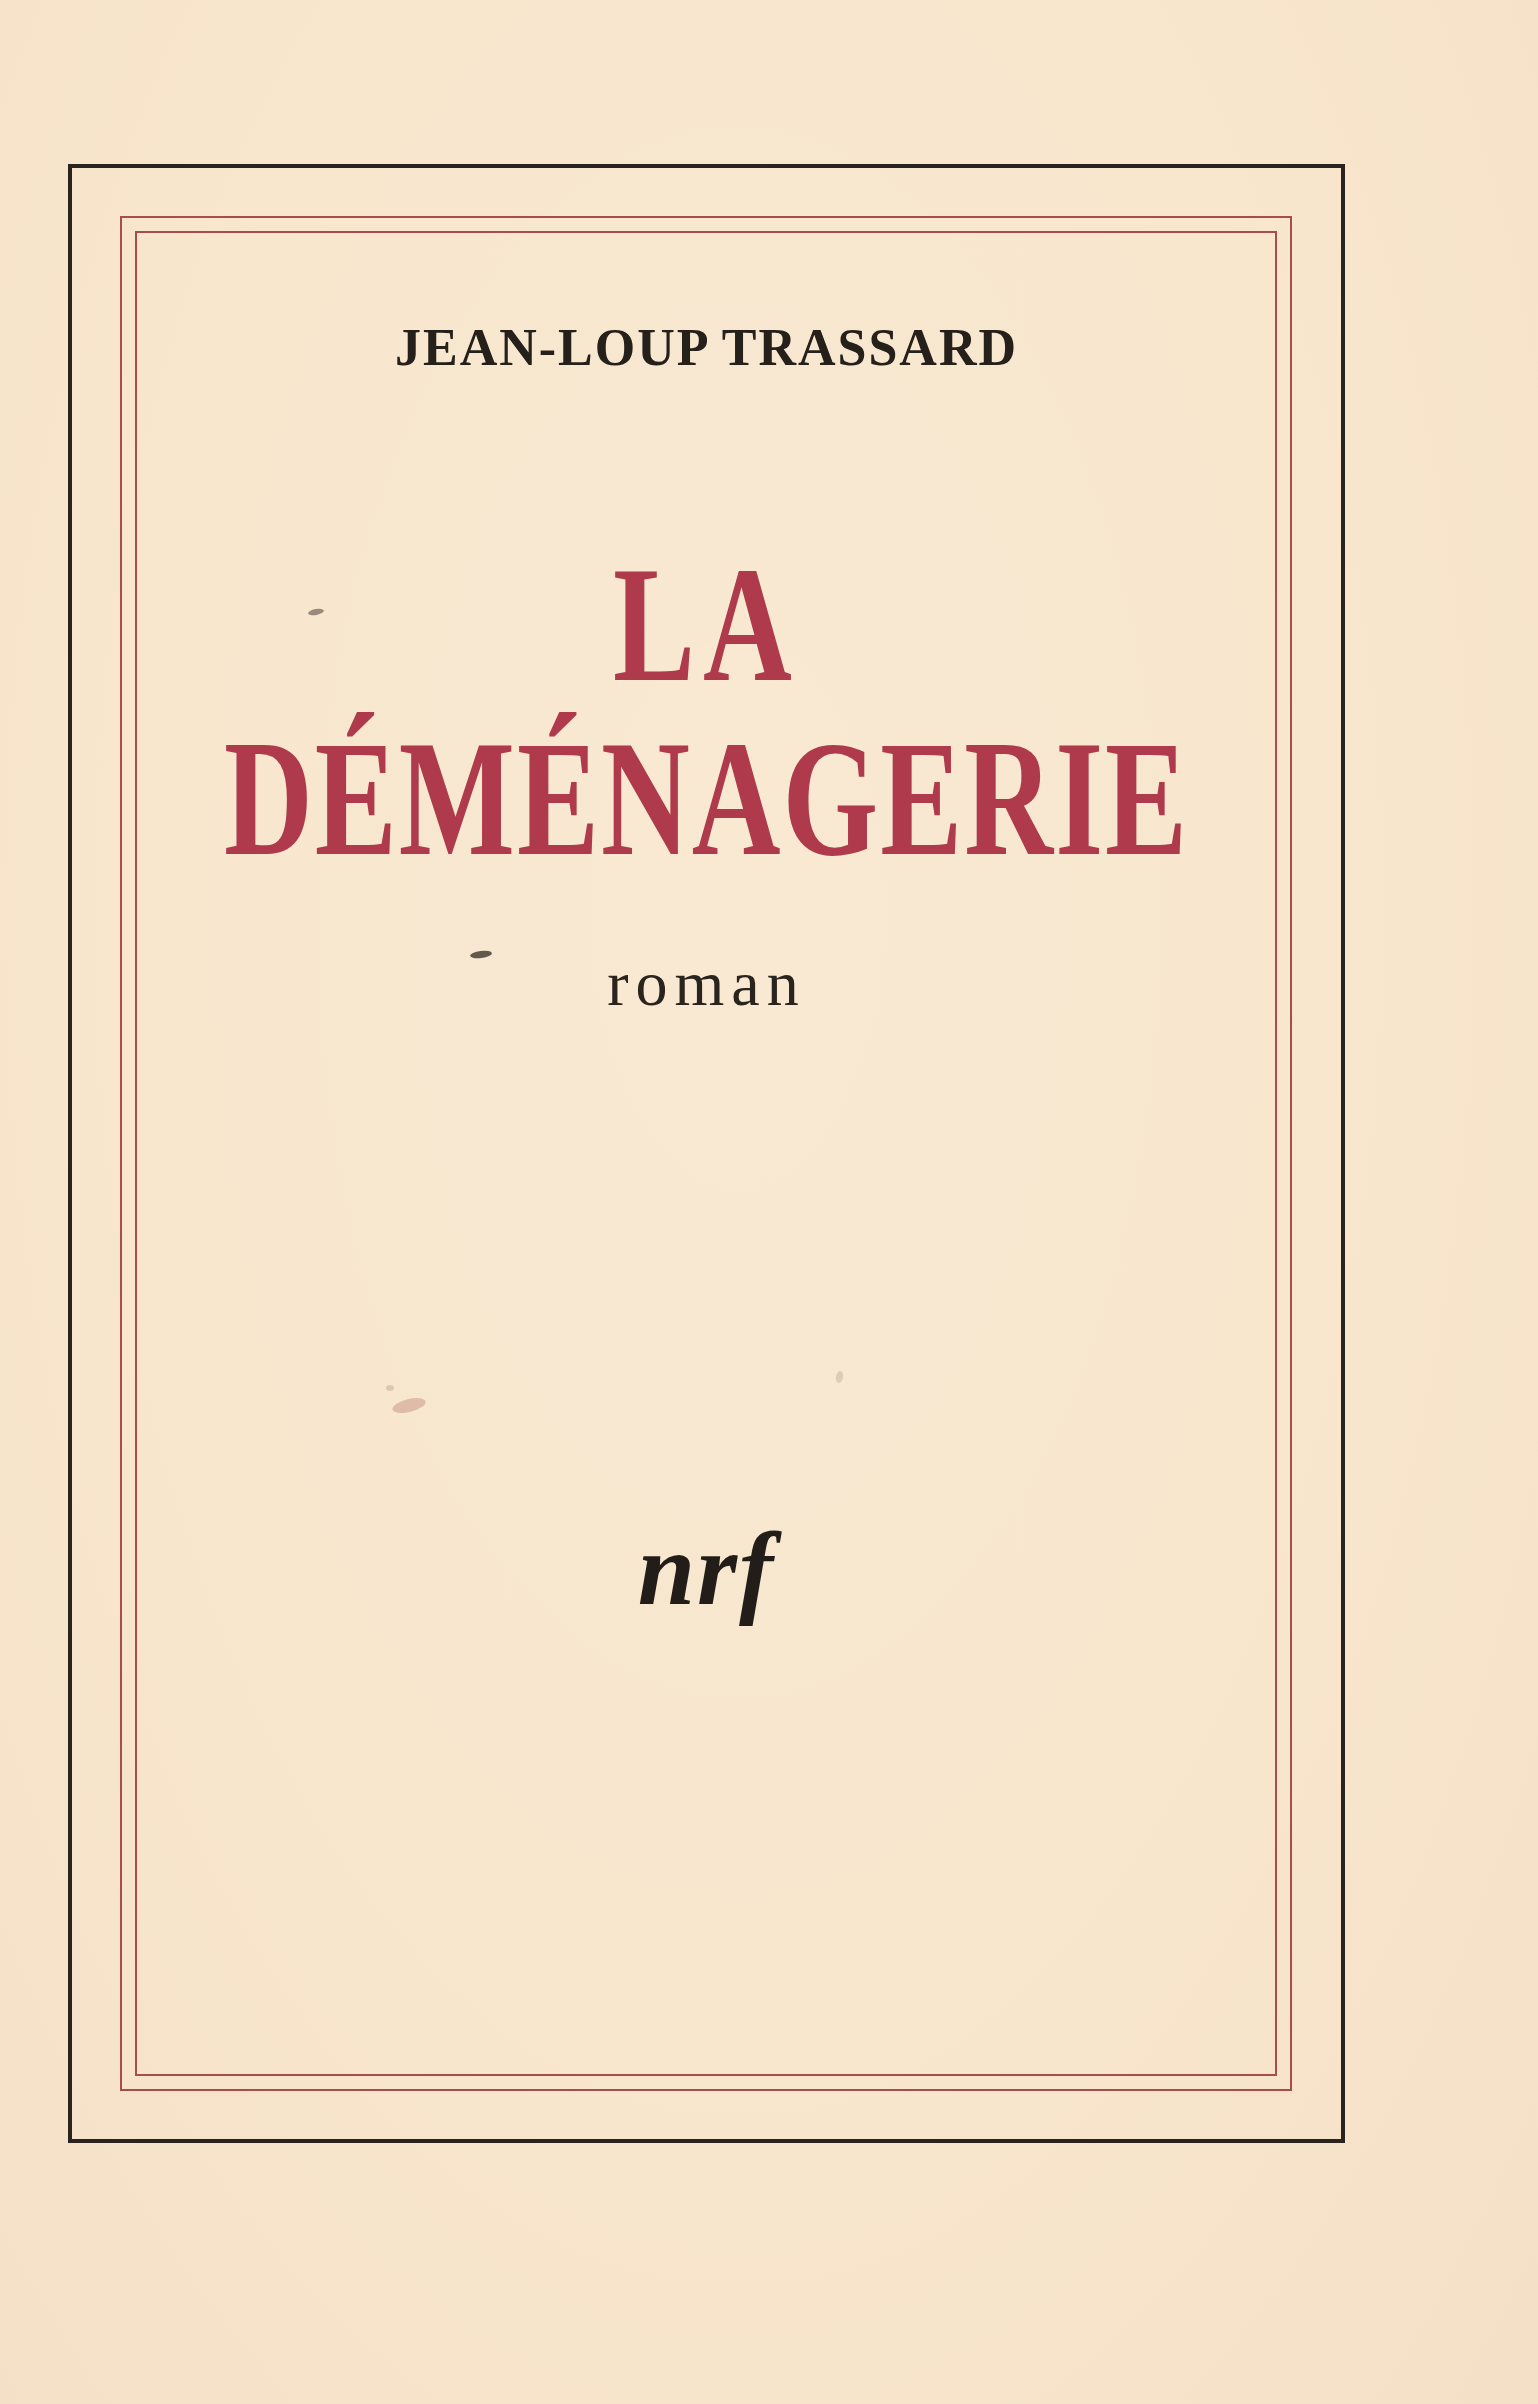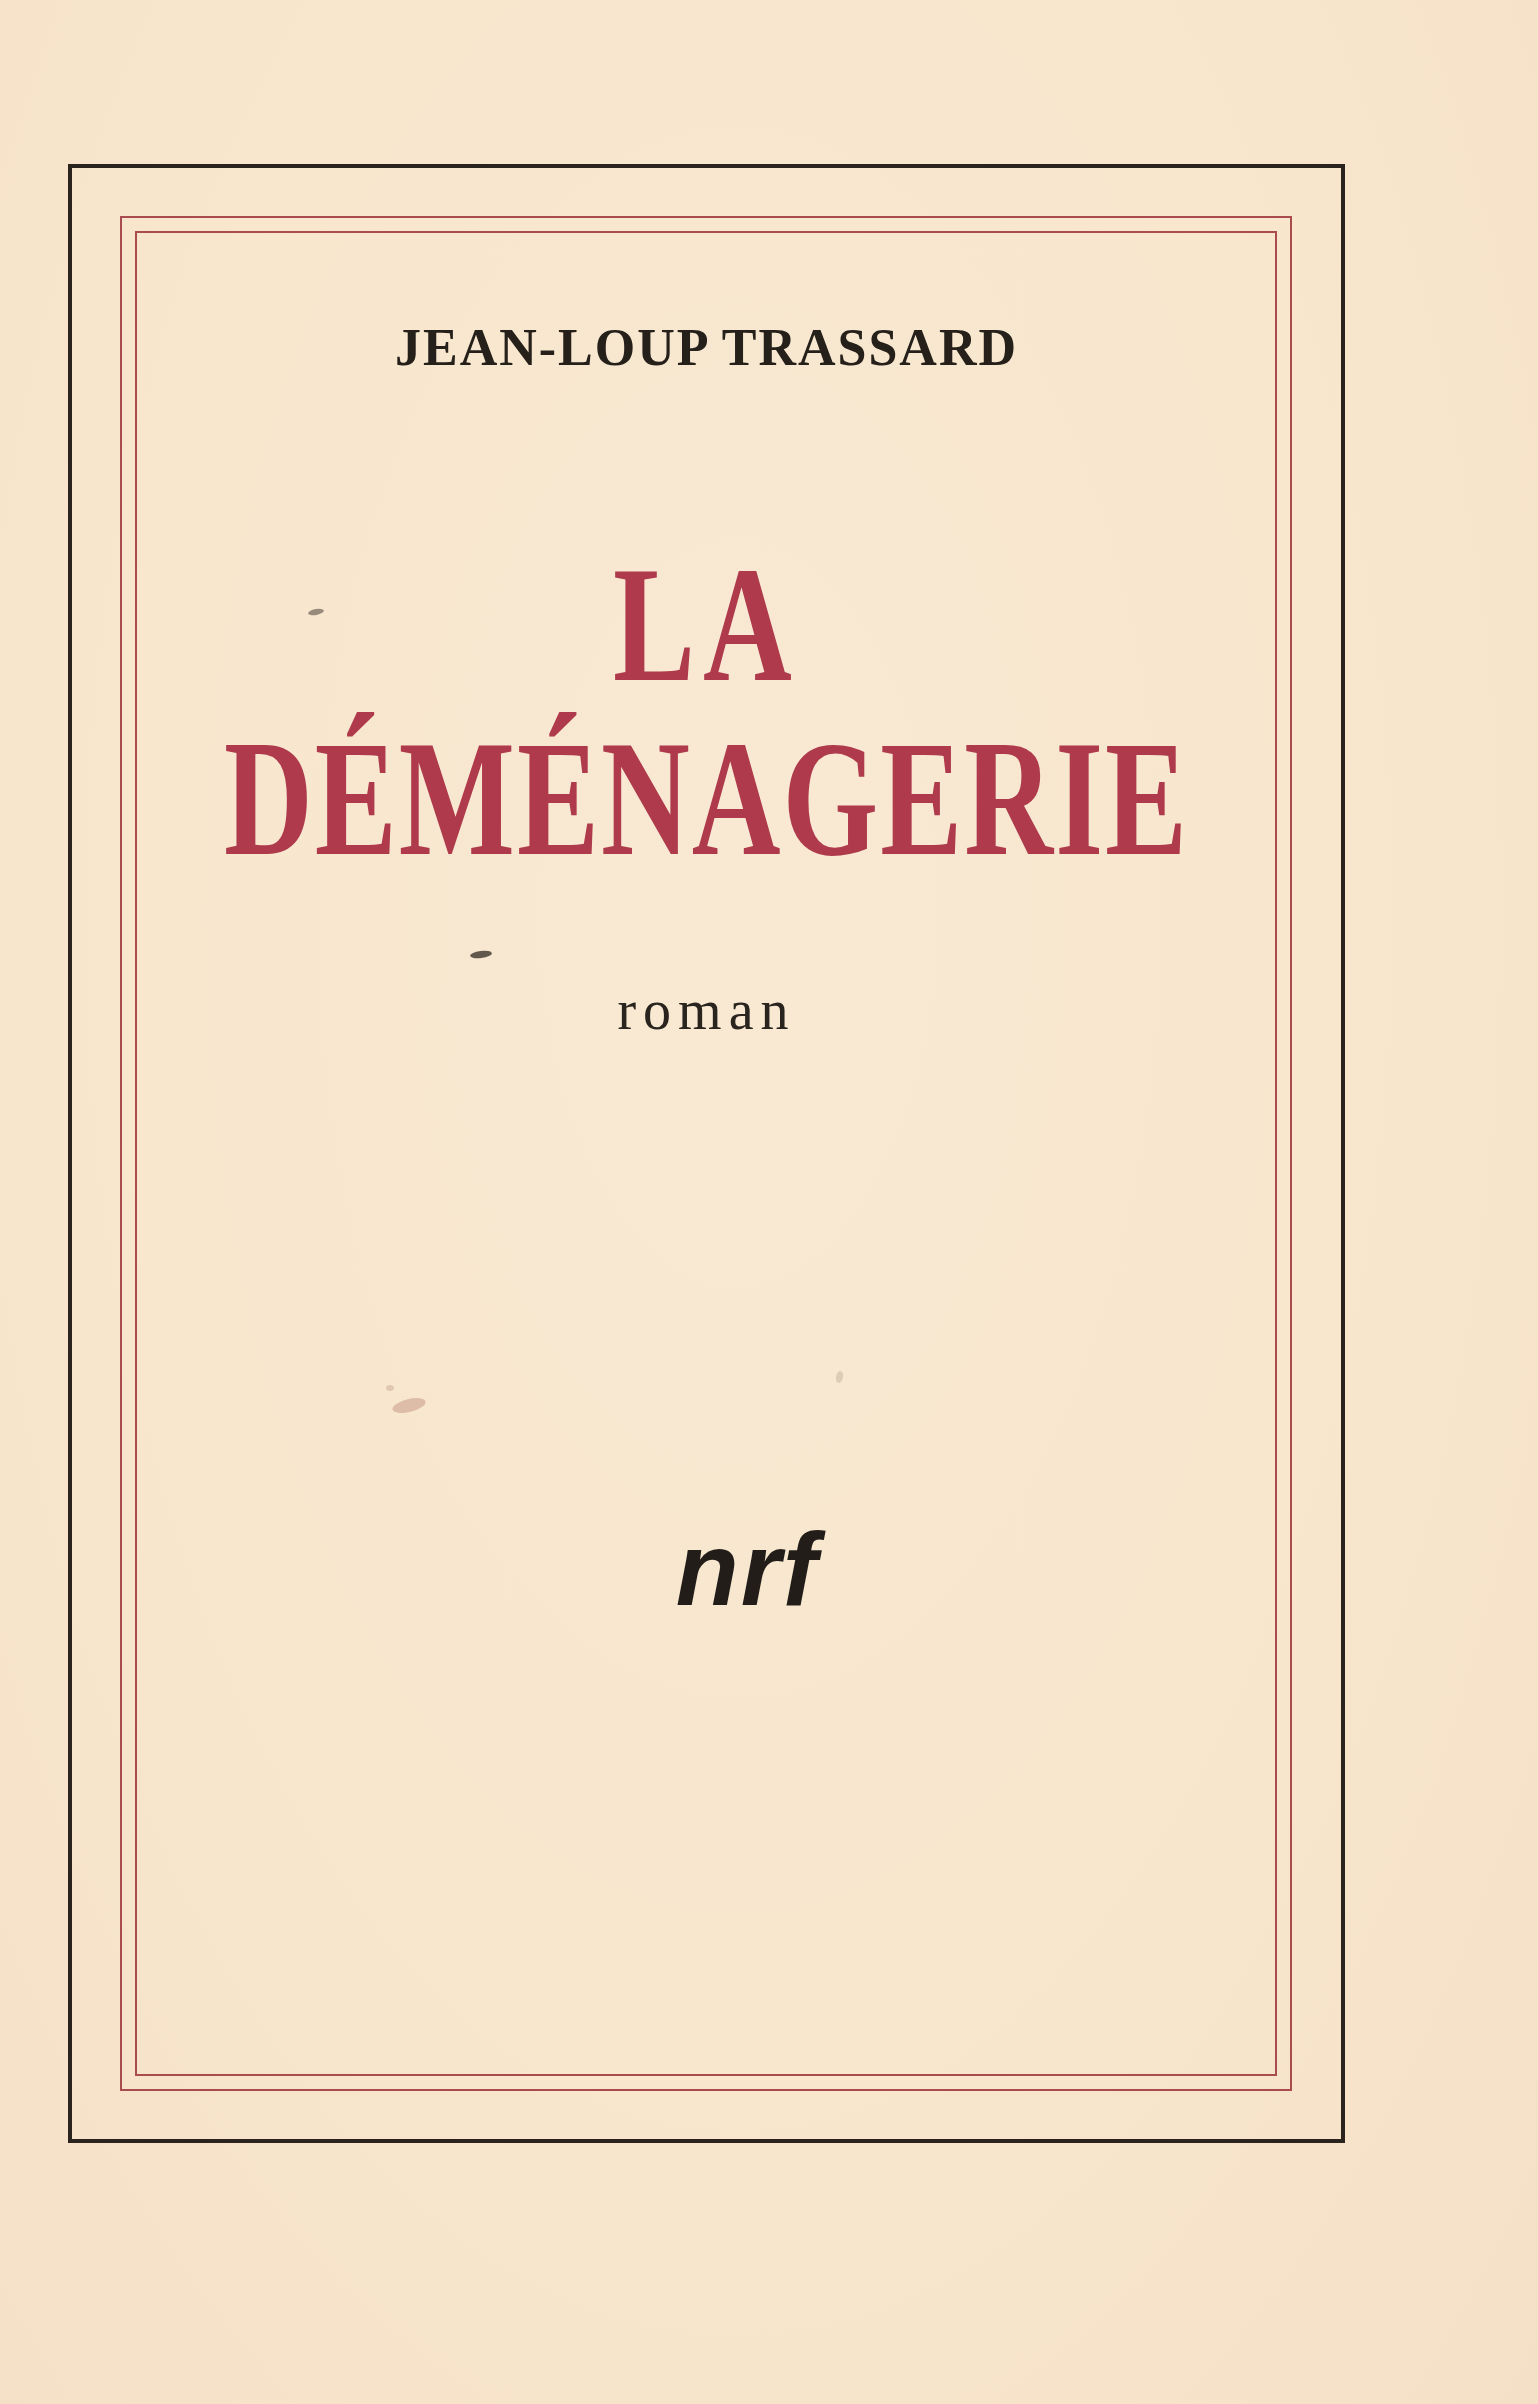--- a/index.html
+++ b/index.html
@@ -35,29 +35,29 @@
     font-size:52px; font-weight:bold; letter-spacing:2px;
     color:#26201a;
   }
   .title-line {
     font-weight:bold; color:#ae3a4c;
     transform:scaleY(1.35); transform-origin:50% 0;
   }
   .title1 { top:541px; font-size:123px; letter-spacing:8px; }
   .title2 { top:715px; font-size:123px; letter-spacing:2px; }
   .genre {
-    top:982px;
-    font-size:56px; font-weight:normal; letter-spacing:7px;
+    top:952px;
+    font-size:64px; font-weight:normal; letter-spacing:7px;
     color:#2a241f;
   }
   .nrf-logo {
     top:1518px;
-    font-family:Liberation Sans, sans-serif;
+    font-family:Liberation Serif, serif;
     font-size:103px; font-style:italic; font-weight:bold;
-    letter-spacing:2px; color:#221d18;padding-left:41px;
+    letter-spacing:2px; color:#221d18;
   }
   .publisher {
     top:1944px;
     font-size:46px; font-weight:normal; letter-spacing:5px;
     color:#26201a;
   }
 
   
   .smudge { position:absolute; border-radius:50%; }
   .smudge-1 { left:470px; top:951px; width:22px; height:7px; background:#3c342c; opacity:.8; transform:rotate(-7deg); }

